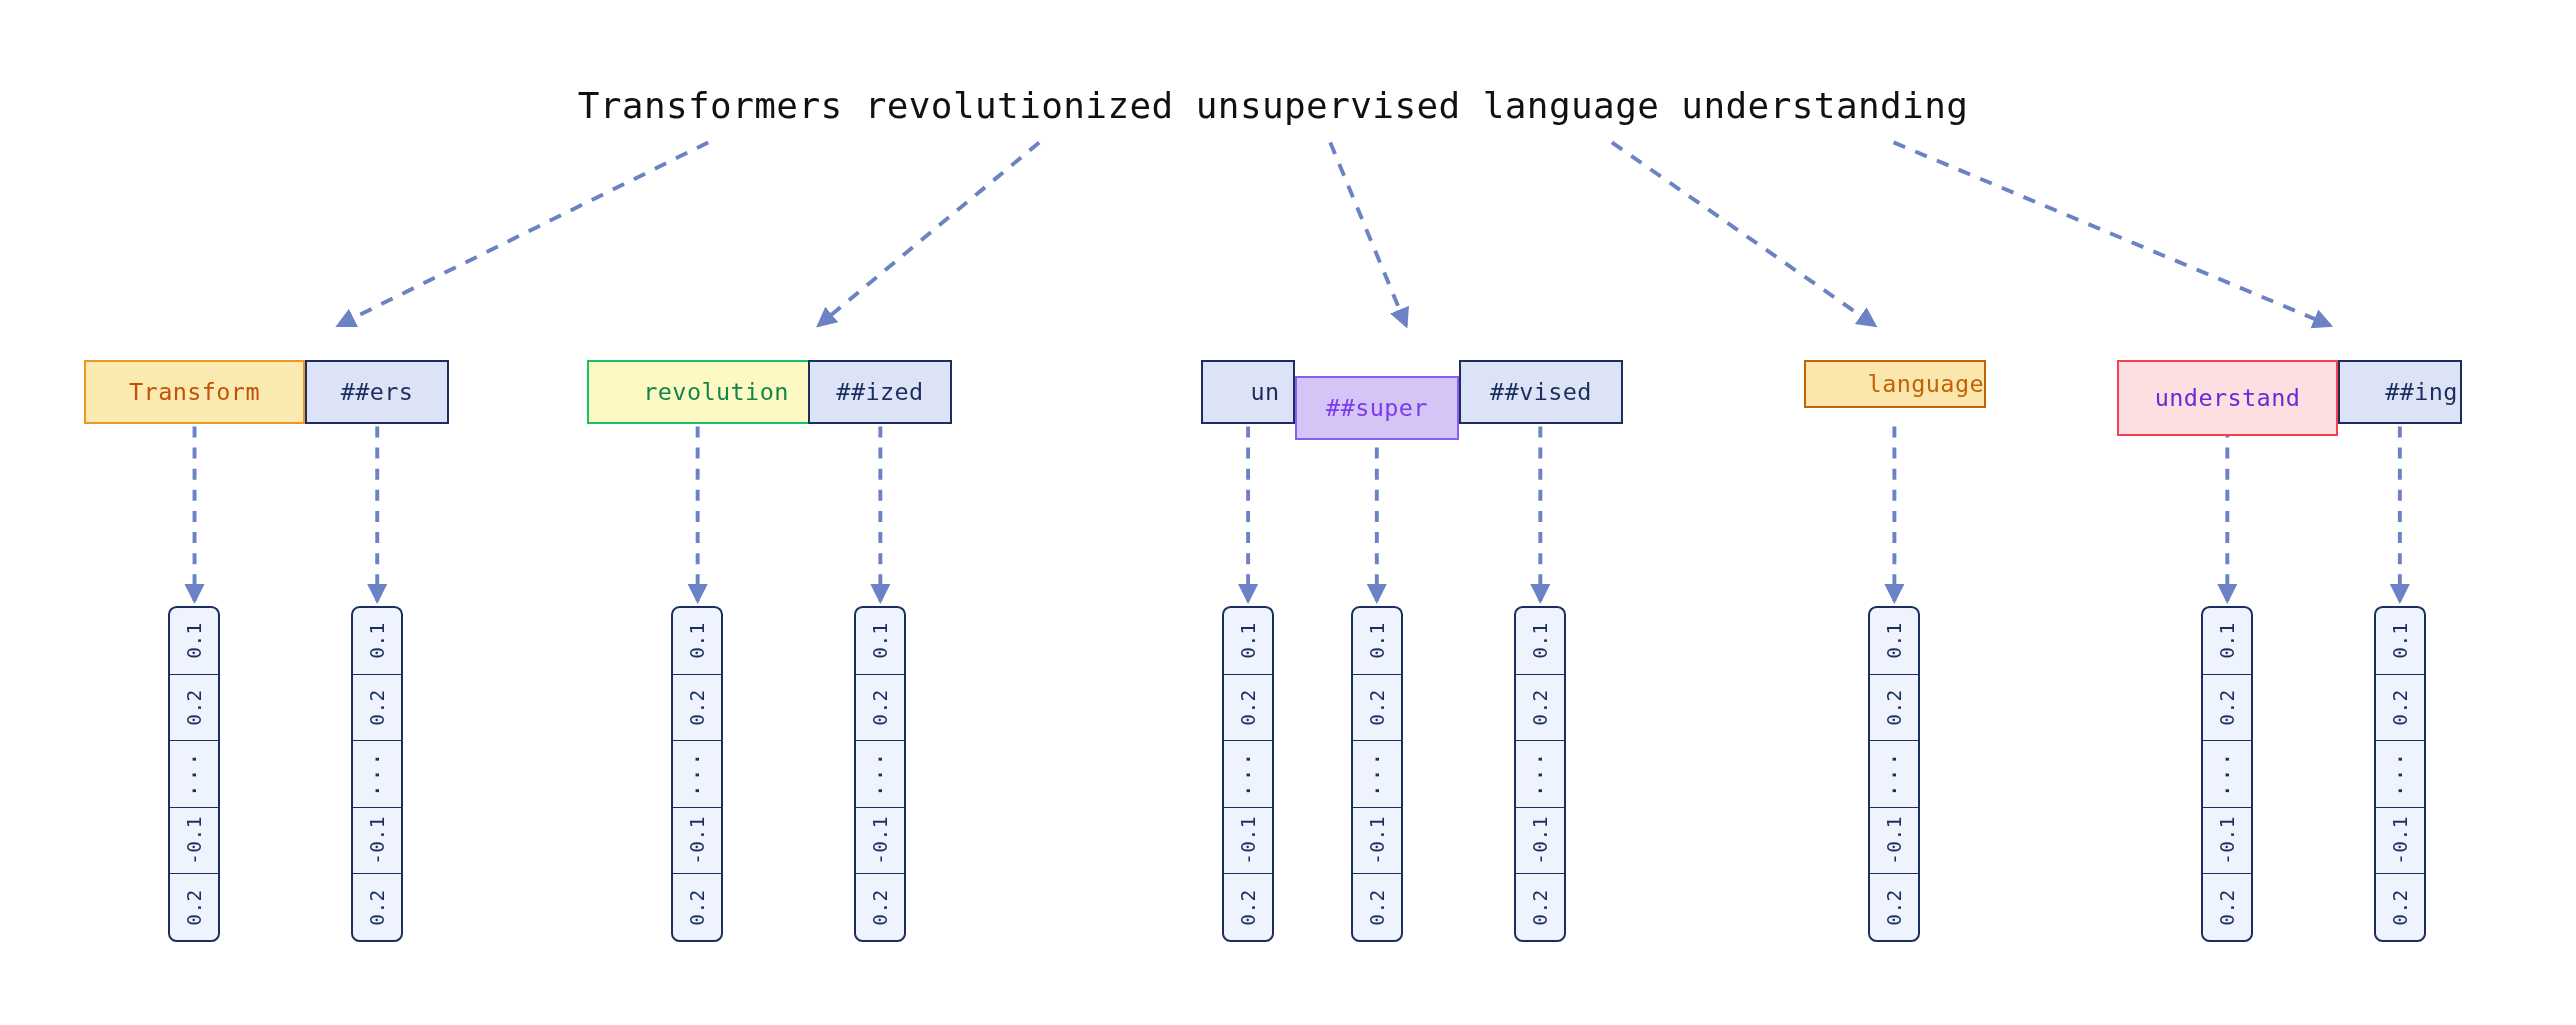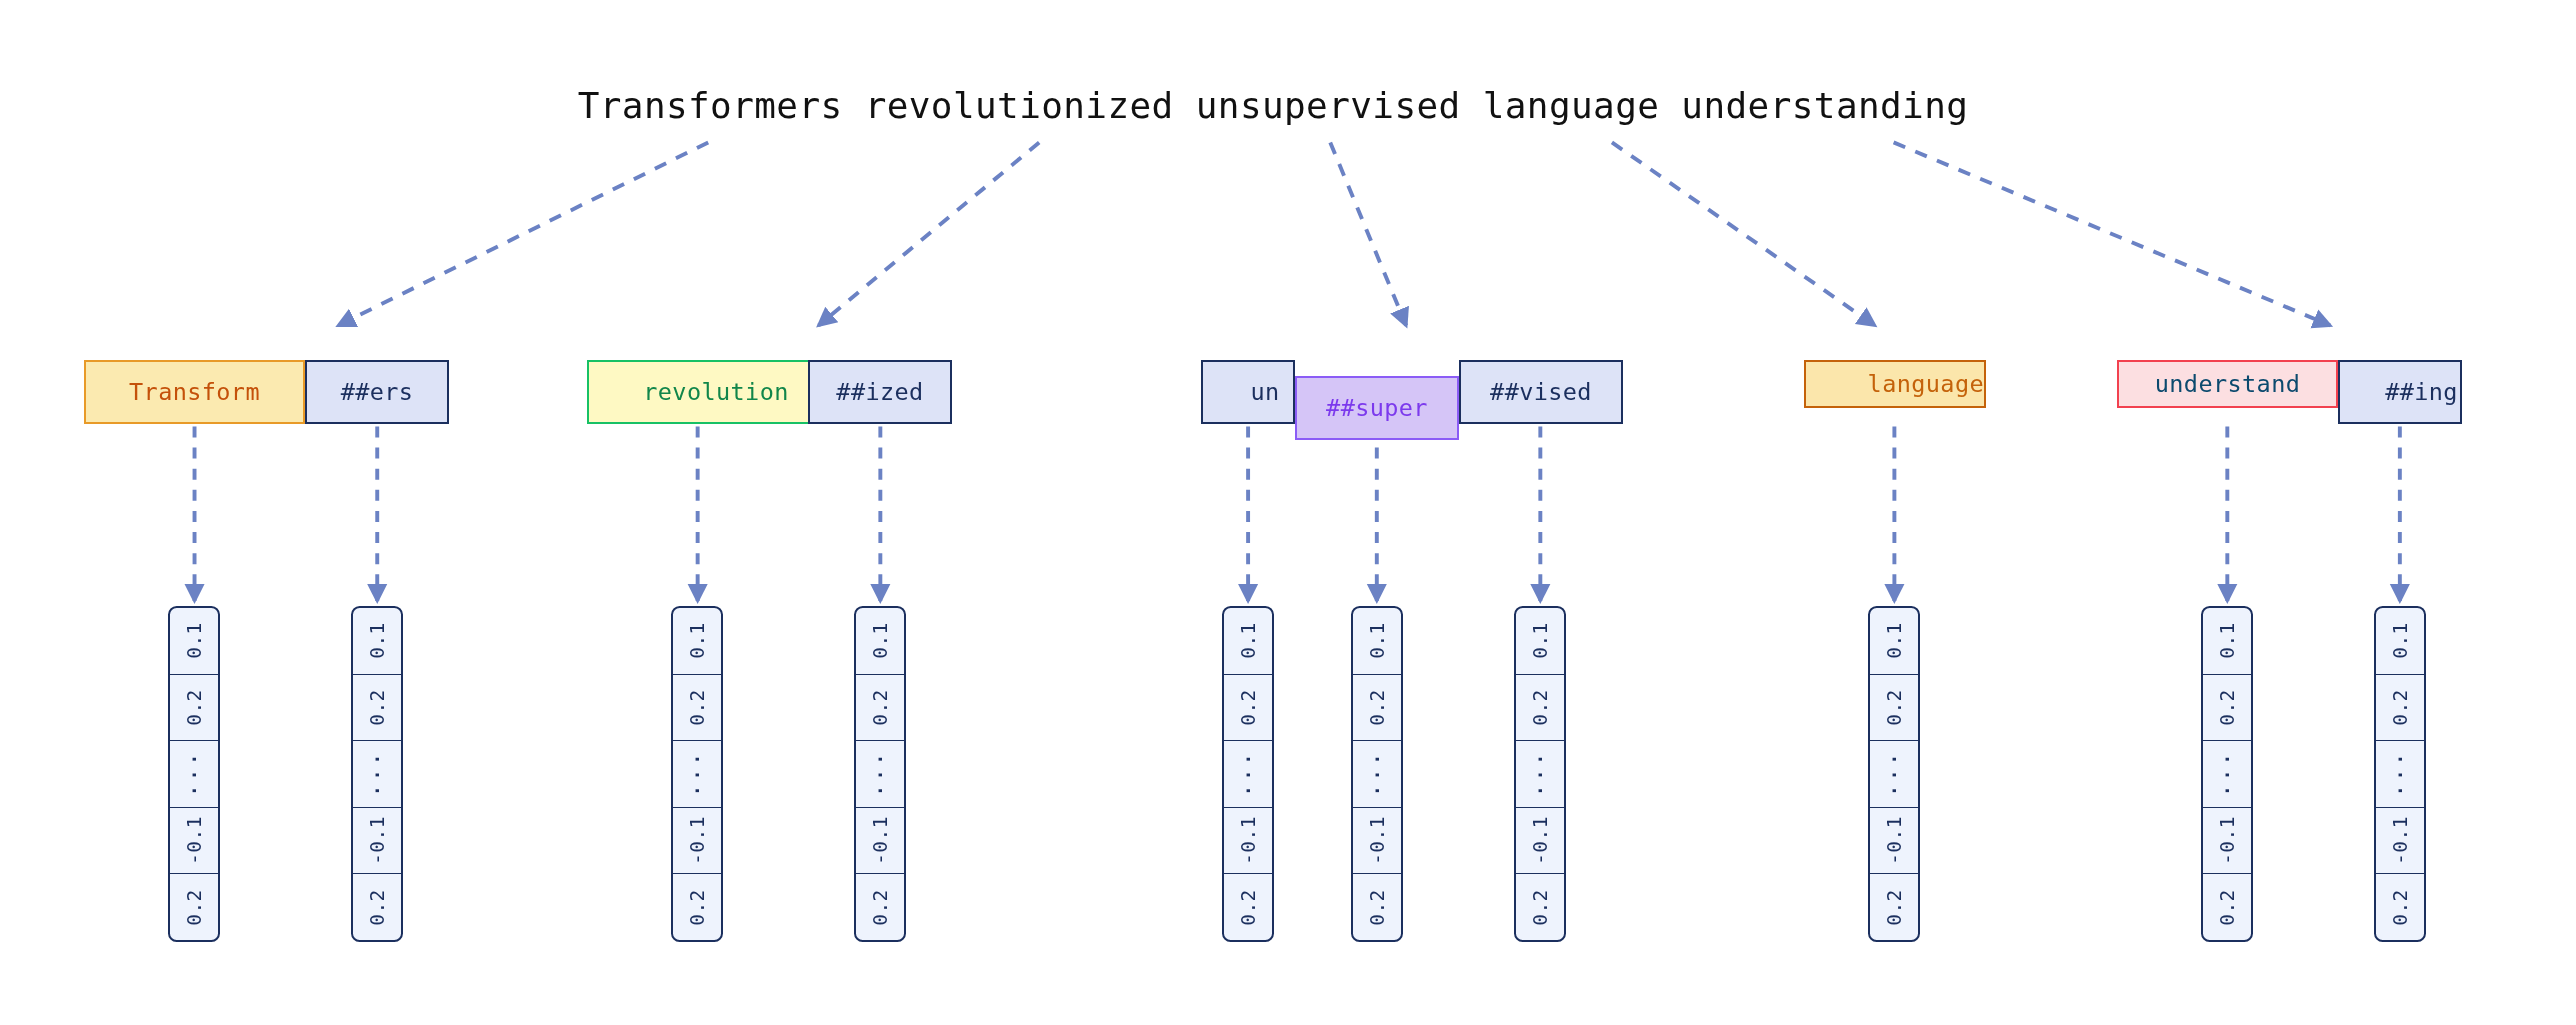--- a/index.html
+++ b/index.html
@@ -150,21 +150,21 @@
       </div>
       <div class="token-box" style="left: 1295px; top: 360px; width: 164px; height: 64px; background: rgb(213, 197, 247); border-color: rgb(139, 92, 246); color: rgb(124, 58, 237); margin-top: 16px;">
         <span>##super</span>
       </div>
       <div class="token-box" style="left: 1459px; top: 360px; width: 164px; height: 64px; background: rgb(221, 227, 247); border-color: rgb(27, 47, 94); color: rgb(27, 47, 94);">
         <span>##vised</span>
       </div>
       <div class="token-box" style="left: 1804px; top: 360px; width: 182px; height: 48px; background: rgb(251, 230, 171); border-color: rgb(196, 98, 10); color: rgb(196, 98, 10); justify-content: flex-end;">
         <span>language</span>
       </div>
-      <div class="token-box" style="left: 2117px; top: 360px; width: 221px; height: 48px; background: rgb(252, 223, 225); border-color: rgb(242, 65, 79); color: #0c4a6e;">
+      <div class="token-box" style="left: 2117px; top: 360px; width: 221px; height: 76px; background: rgb(252, 223, 225); border-color: rgb(242, 65, 79); color: #6d28d9;">
         <span>understand</span>
       </div>
       <div class="token-box" style="left: 2338px; top: 360px; width: 124px; height: 64px; background: rgb(221, 227, 247); border-color: rgb(27, 47, 94); color: rgb(27, 47, 94); padding-left: 43px;">
         <span>##ing</span>
       </div>
     </div>
   <div id="vector-layer">
       <div class="vector-column" style="left: 168px; top: 606px;">
         <div class="vector-cell">
           <span>0.1</span>

